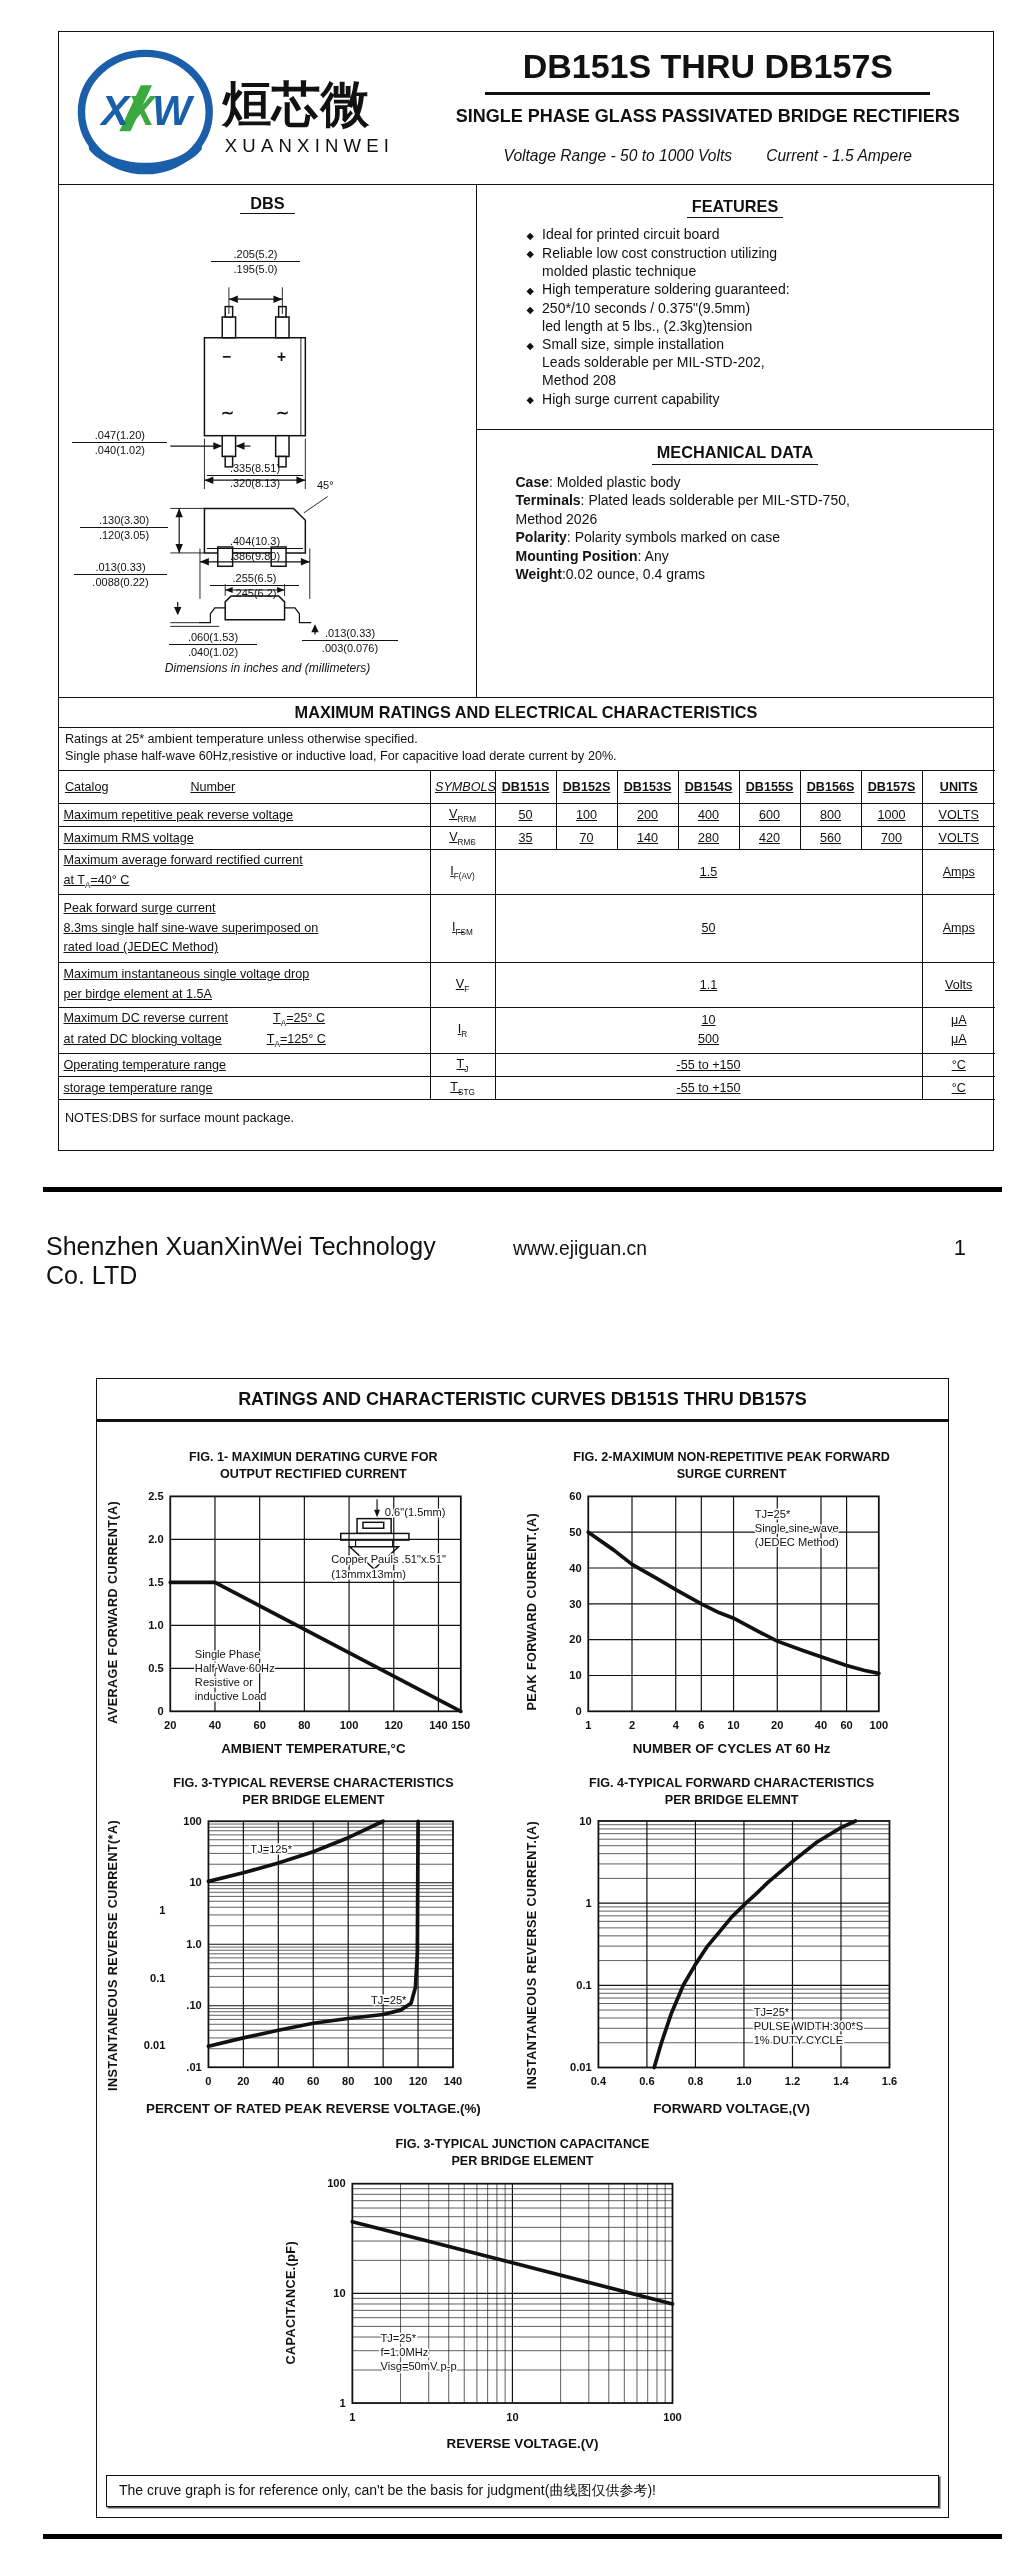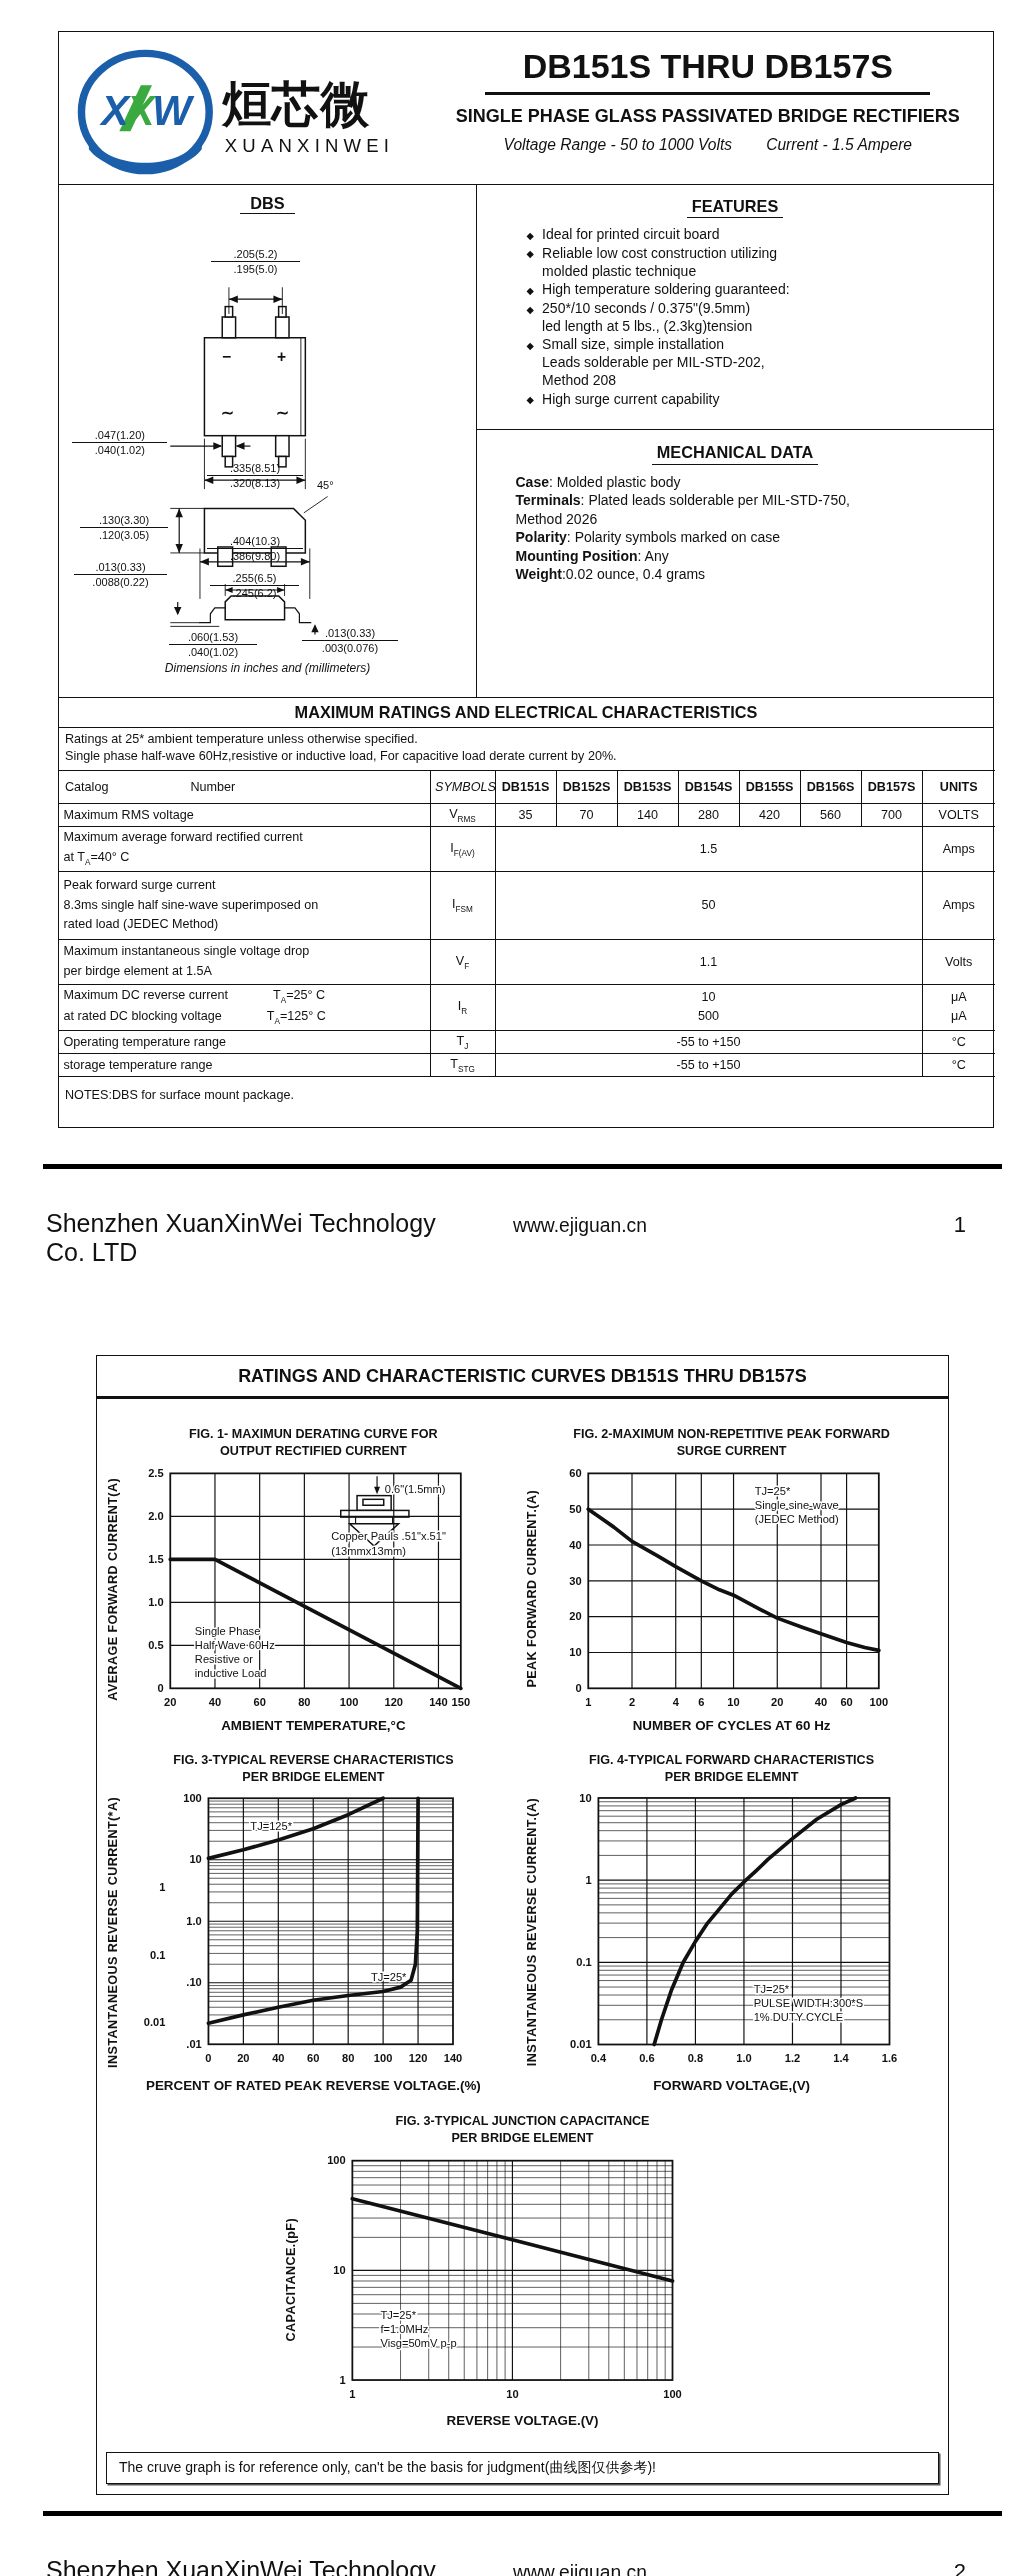--- a/index.html
+++ b/index.html
@@ -6,21 +6,21 @@
   body { width: 1031px; height: 2576px; background: #fff; color: #111;
          font-family: "Liberation Sans", sans-serif; position: relative; }
   .page1-box { width: 936px; margin: 31px 0 0 58px; border: 1.5px solid #111; }
   
   .hdr { display: flex; border-bottom: 1.5px solid #111; padding: 7.4px 6px 4.5px 6px; min-height: 152px; }
   .logo-wrap { flex: 0 0 371px; padding: 9px 0 0 12px; }
   .titleblock { flex: 1; text-align: center; padding: 7.4px 7.4px 0 0; }
   .doc-title { font-size: 34px; font-weight: bold; letter-spacing: 0; }
   .title-rule { width: 445px; height: 3.7px; background: #111; margin: 6px auto 10.4px; }
   .doc-sub { font-size: 18px; font-weight: bold; }
-  .doc-tag { font-style: italic; font-size: 15.6px; margin-top: 9px; display: flex; justify-content: center; gap: 34px; }
+  .doc-tag { font-style: italic; font-size: 15.6px; margin-top: 20px; display: flex; justify-content: center; gap: 34px; }
   
   .mainrow { display: flex; }
   .leftcol { flex: 0 0 418px; border-right: 1.5px solid #111; padding: 6px 0 3px; }
   .rightcol { flex: 1; }
   .pkg-name { text-align: center; font-size: 16.3px; font-weight: bold; margin-top: 3px; }
   .pkg-name span { border-bottom: 1.5px solid #111; padding: 0 10.4px 1.5px; }
   .drawing { position: relative; width: 417px; height: 481px; }
   .dim { position: absolute; text-align: center; font-size: 11px; line-height: 1.3; }
   .dim .a { display: block; border-bottom: 1px solid #111; padding: 0 2.2px; }
   .dim .b { display: block; }
@@ -33,21 +33,21 @@
   .sec-h { text-align: center; font-size: 16.3px; font-weight: bold; margin: 4.5px 0 10.4px; }
   .sec-h span { border-bottom: 1.9px solid #111; padding: 0 4.5px 2.2px; }
   .feat { display: flex; gap: 8.2px; font-size: 14px; line-height: 1.28; margin: 0.7px 0 0.7px 45px; }
   .feat .bl { font-size: 9.6px; padding-top: 3.7px; }
   .mline { font-size: 14px; line-height: 1.32; margin-left: 34px; }
   .mline b { font-weight: bold; }
   
   .rate-h { text-align: center; font-size: 16.3px; font-weight: bold; padding: 5.2px 0; border-bottom: 1.5px solid #111; }
   .rate-notes { font-size: 12.6px; padding: 3px 6px 4.5px; line-height: 1.35; }
   
-  table.ratings { width: 100%; border-collapse: collapse; table-layout: fixed; }
+  table.ratings { width: 100%; border-collapse: collapse; table-layout: fixed; text-decoration: underline; }
   table.ratings td { border: 1.1px solid #111; padding: 1.5px 4.5px; font-size: 12.6px; vertical-align: middle; }
   table.ratings td:first-child { border-left: none; }
   table.ratings td:last-child { border-right: none; }
   td.lbl { text-align: left; }
   td.sym, td.val, td.unit, td.part { text-align: center; }
   td.part { font-weight: bold; font-size: 12px; padding: 1.5px 0.7px; }
   td.unitshdr { font-weight: bold; text-align: center; }
   td.symhdr { font-style: italic; font-size: 11px; text-align: center; }
   .cathdr { display: flex; gap: 82px; padding-left: 1.5px; }
   sub { font-size: 8.2px; }
@@ -312,20 +312,32 @@
           </td>
       <td class="symhdr">SYMBOLS</td>
       <td class="part">DB151S</td>
       <td class="part">DB152S</td>
       <td class="part">DB153S</td>
       <td class="part">DB154S</td>
       <td class="part">DB155S</td>
       <td class="part">DB156S</td>
       <td class="part">DB157S</td>
       <td class="unitshdr">UNITS</td>
+    </tr>
+    <tr class="h30">
+      <td class="lbl">Maximum repetitive peak reverse voltage</td>
+      <td class="sym"><span>V</span><sub>RRM</sub></td>
+      <td class="val">50</td>
+      <td class="val">100</td>
+      <td class="val">200</td>
+      <td class="val">400</td>
+      <td class="val">600</td>
+      <td class="val">800</td>
+      <td class="val">1000</td>
+      <td class="unit">VOLTS</td>
     </tr>
     <tr class="h30">
       <td class="lbl">Maximum RMS voltage</td>
       <td class="sym"><span>V</span><sub>RMS</sub></td>
       <td class="val">35</td>
       <td class="val">70</td>
       <td class="val">140</td>
       <td class="val">280</td>
       <td class="val">420</td>
       <td class="val">560</td>

